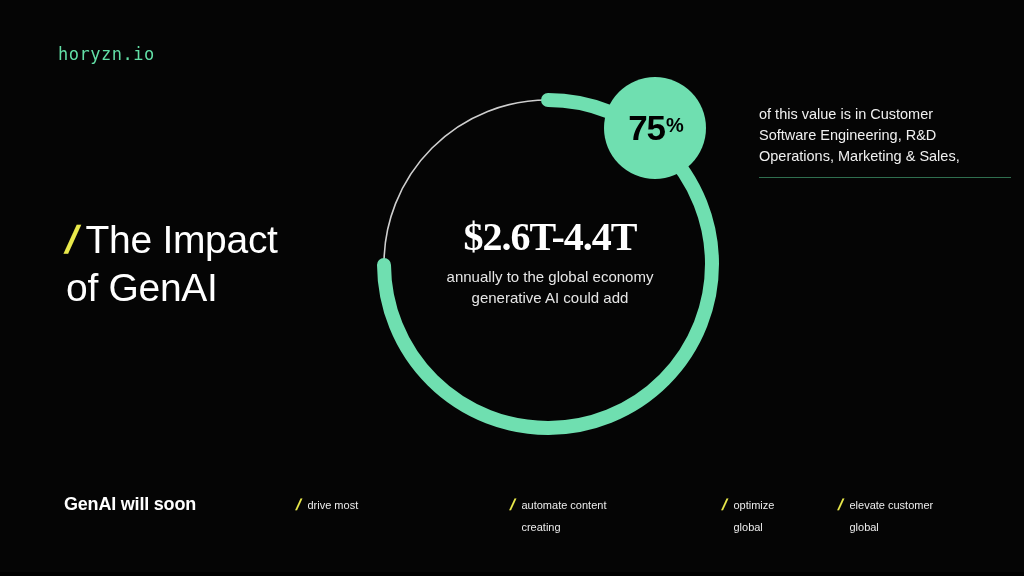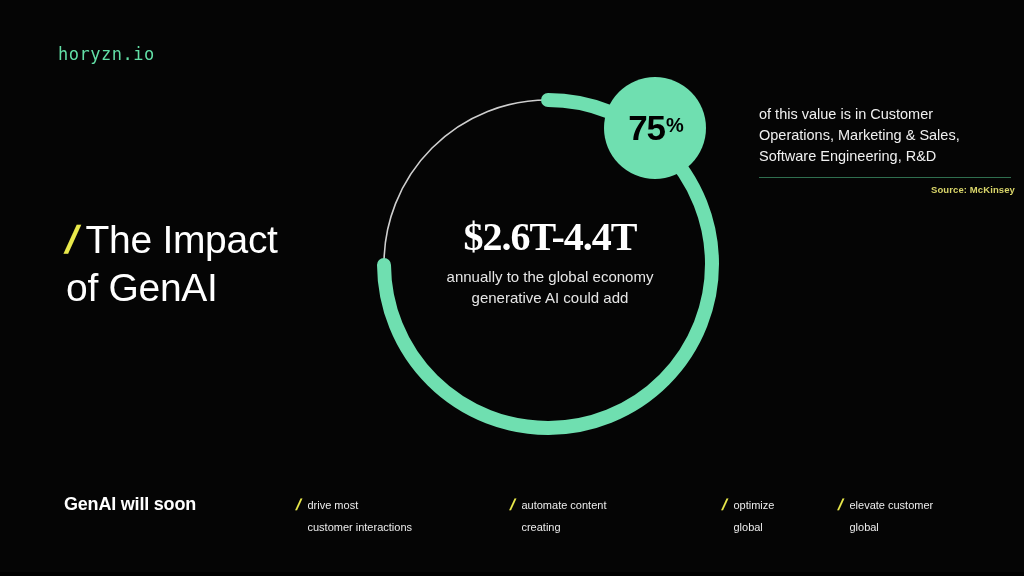--- a/index.html
+++ b/index.html
@@ -228,35 +228,33 @@
   <div class="bubble">
     <div class="bubble-label">
         <span>75</span>
         <span class="bubble-pct">%</span>
       </div>
   </div>
 
   <div class="annot">
     <div class="annot-text">
       <div>of this value is in Customer</div>
+      <div>Software Engineering, R&amp;D</div>
       <div>Operations, Marketing &amp; Sales,</div>
-      <div>Software Engineering, R&amp;D</div>
     </div>
     <div class="annot-rule"></div>
-    <div class="annot-source">Source: McKinsey</div>
   </div>
 
   <div class="bottom">
     <div class="bottom-label">GenAI will soon</div>
 
     <div class="bullet b1">
       <span class="slash-sm">/</span>
       <span class="bullet-text">
         <span>drive most</span><br>
-        <span>customer interactions</span>
       </span>
     </div>
 
     <div class="bullet b2">
       <span class="slash-sm">/</span>
       <span class="bullet-text">
         <span>automate content</span><br>
         <span>creating</span>
       </span>
     </div>

